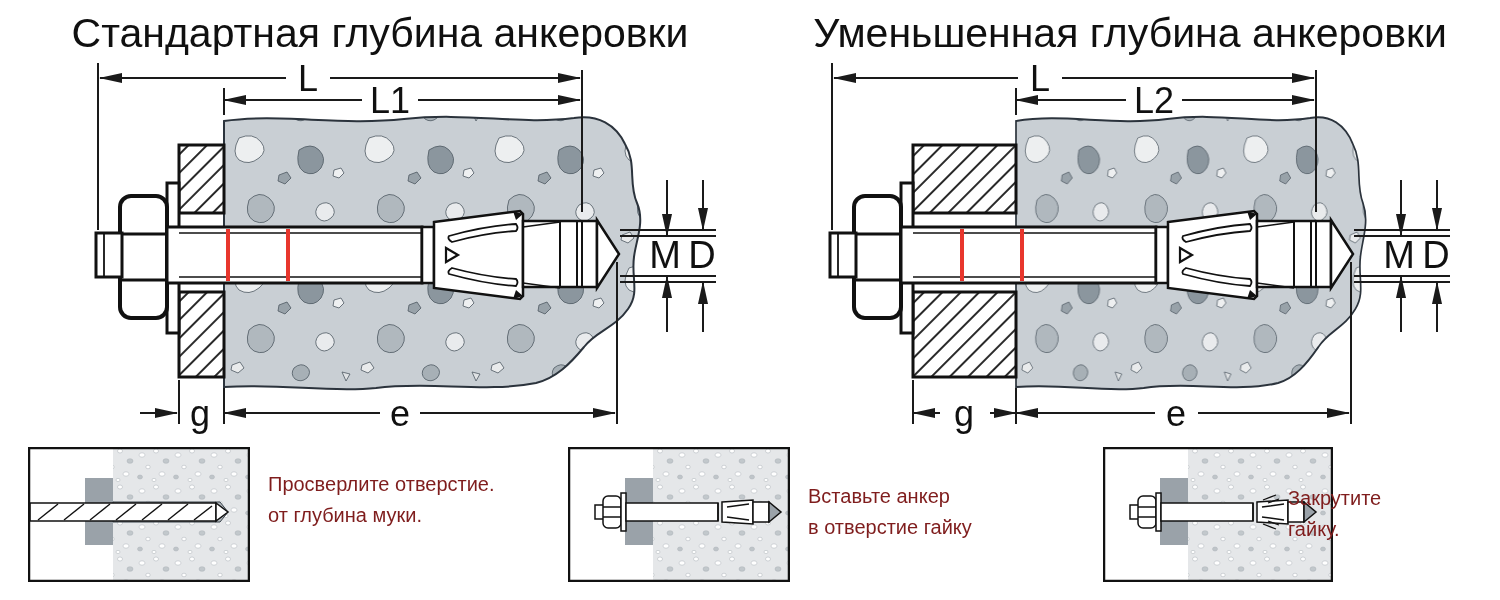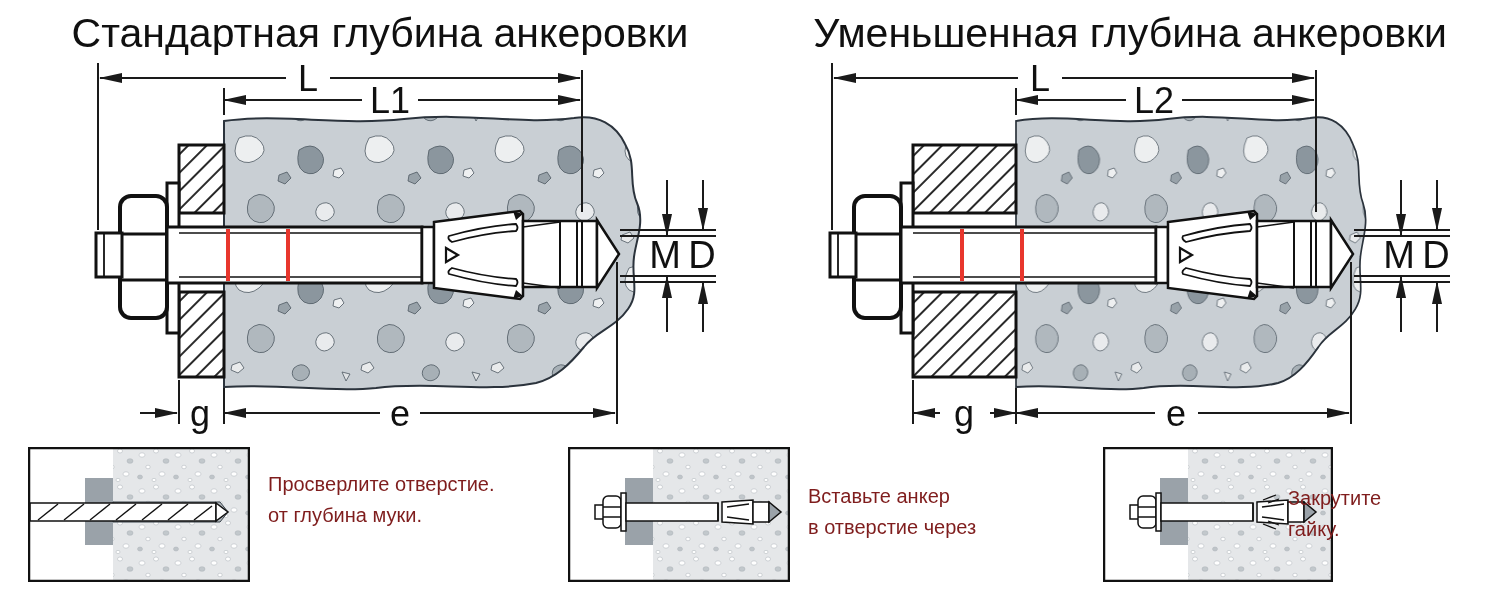--- a/index.html
+++ b/index.html
@@ -310,21 +310,21 @@
   <svg width="222" height="135" viewBox="0 0 222 135">
     <rect x="0" y="0" width="222" height="135" fill="#ffffff"></rect>
     <rect x="85" y="0" width="137" height="135" fill="url(#stip)"></rect>
     <rect x="57" y="31" width="28" height="67" fill="#9aa2a9"></rect>
     <use href="#mini-anchor" transform="translate(27,65)"></use>
     <rect x="1" y="1" width="220" height="133" fill="none" stroke="#111" stroke-width="2.5"></rect>
   </svg>
 </div>
 <div class="panel-text" style="left:808px;top:481px;">
   <div>Вставьте анкер</div>
-  <div>в отверстие через</div>
+  <div>в отверстие гайку</div>
 </div>
 
 
 <div class="panel" style="left:1103px;top:447px;">
   <svg width="230" height="135" viewBox="0 0 230 135">
     <rect x="0" y="0" width="230" height="135" fill="#ffffff"></rect>
     <rect x="85" y="0" width="145" height="135" fill="url(#stip)"></rect>
     <rect x="57" y="31" width="28" height="67" fill="#9aa2a9"></rect>
     <use href="#mini-anchor" transform="translate(27,65)"></use>
     <path d="M160,53 L173,48 M160,77 L173,82 M165,56 L176,52 M165,74 L176,78" stroke="#111" stroke-width="1.3" fill="none"></path>

